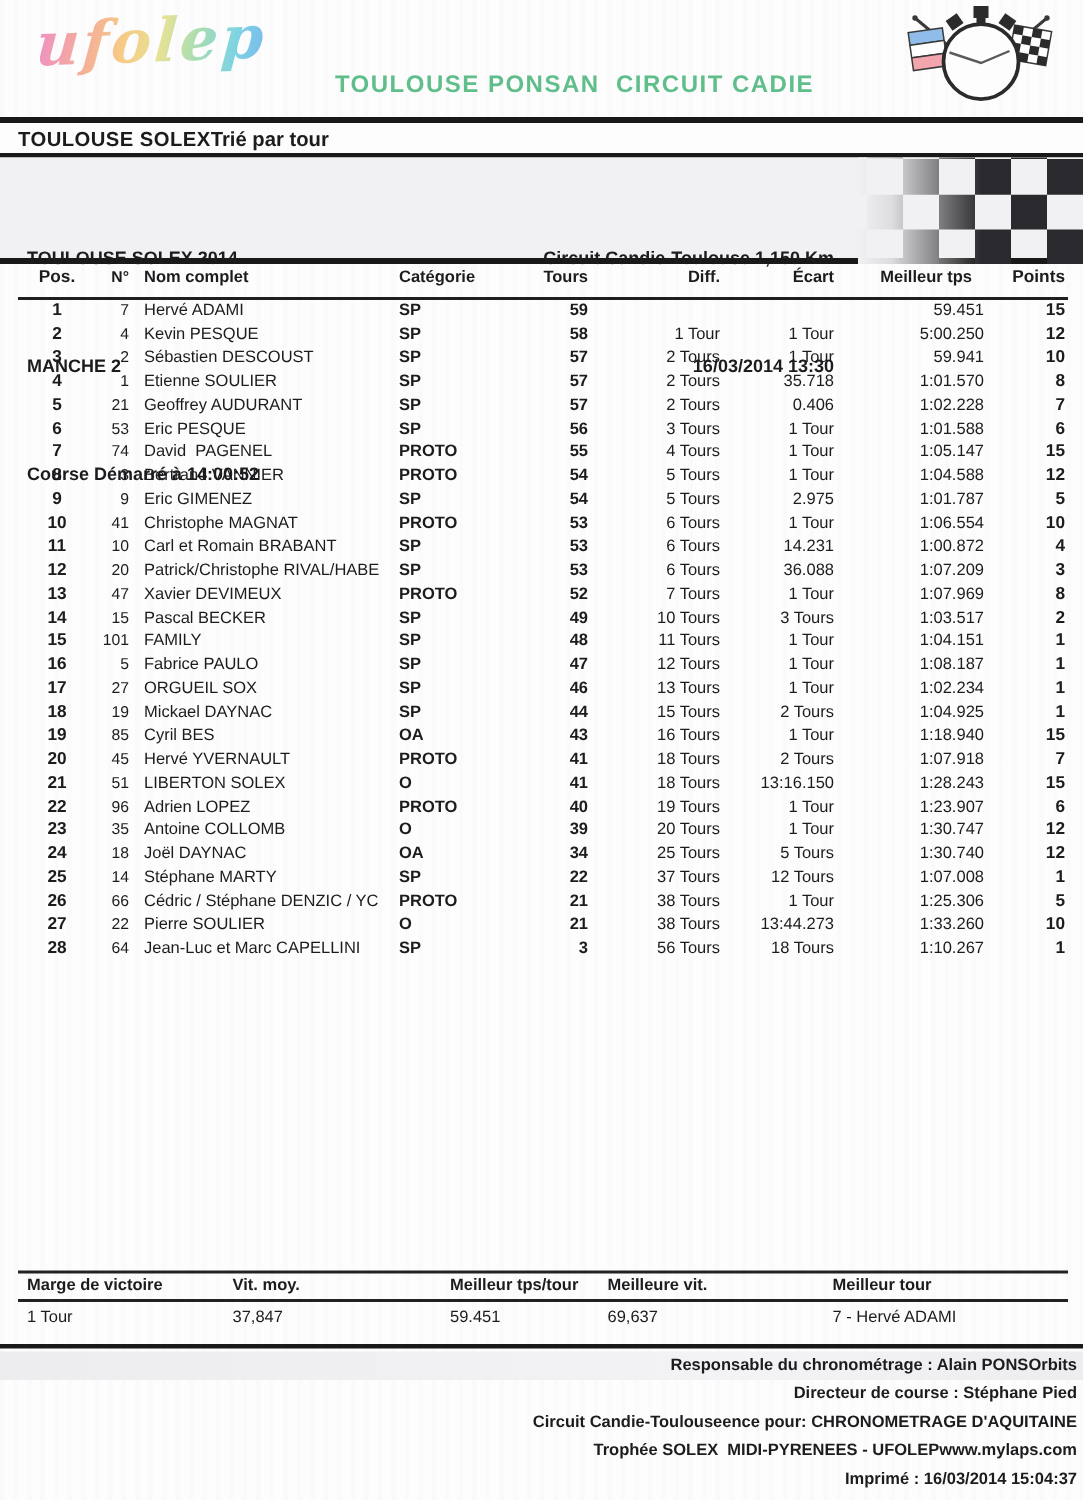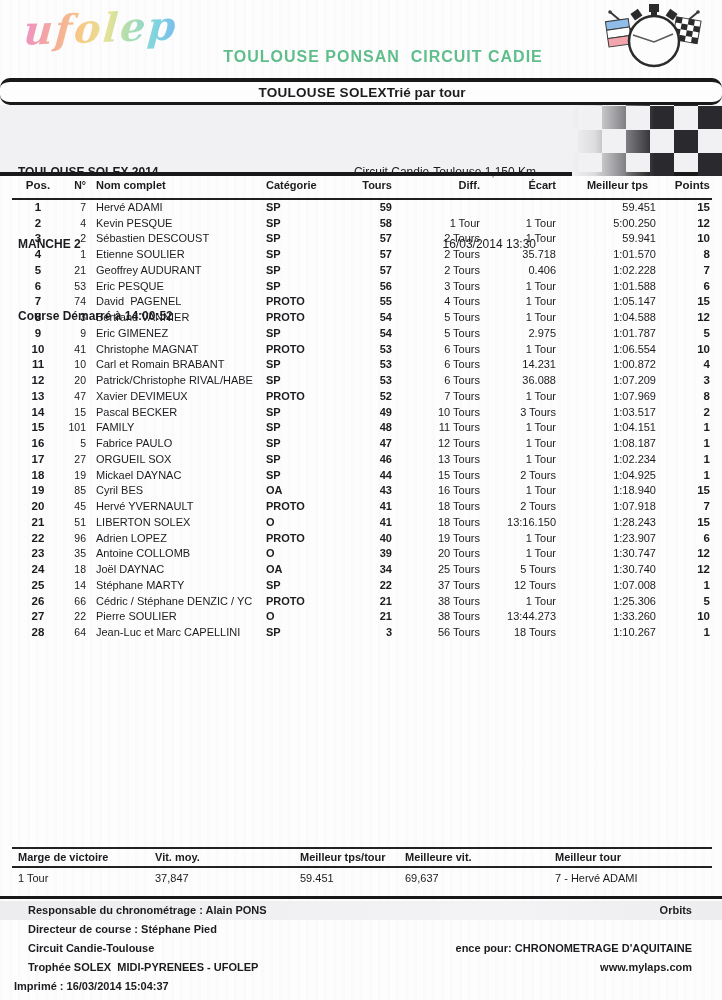--- a/index.html
+++ b/index.html
@@ -23,33 +23,33 @@
     transform:rotate(-2deg) skewX(-6deg);
   }
   .event-title { position:absolute; left:50%; top:12px; transform:translateX(-50%); text-align:center; white-space:pre; }
   .event-title .l1 { font-size:16px; font-weight:bold; letter-spacing:1px;margin-left:44px; }
   .event-title .l2 { font-size:15px; font-weight:bold; letter-spacing:1px; margin-top:4px; }
   .watch-wrap { position:absolute; right:18px; top:2px; }
 
   
   .band {
     border-top:4px solid #191919; border-bottom:3px solid #191919;
-    height:27px; display:flex; align-items:center; justify-content:center;
-    padding:0 10px 0 12px; background:#fdfdfe;border-radius:10px;
+    height:27px; display:flex; align-items:center; justify-content:flex-start;
+    padding:0 10px 0 12px; background:#fdfdfe;
   }
   .band .session { font-size:13.5px; font-weight:bold; letter-spacing:0.3px; }
   .band .sort { font-size:13.5px; font-weight:bold; }
 
   
   .infobox {
     position:relative; height:71px; background:#f1f1f4;
     border-bottom:4px solid #191919;
   }
   .infobox .left { position:absolute; left:18px; top:7px; font-size:12px; font-weight:bold; line-height:24px; white-space:pre; }
-  .infobox .right { position:absolute; right:186px; top:7px; font-size:12px; font-weight:normal; line-height:24px; text-align:right; white-space:pre; }
+  .infobox .right { position:absolute; right:166px; top:7px; font-size:12px; font-weight:bold; line-height:24px; text-align:right; white-space:pre; }
   .checker {
     position:absolute; right:0; top:0; width:150px; height:71px;
     background-image:
       linear-gradient(90deg, #f1f1f4 0%, rgba(241,241,244,0.9) 15%, rgba(241,241,244,0) 55%),
       repeating-conic-gradient(#2a2a2e 0% 25%, rgba(0,0,0,0) 25% 50%);
     background-size:100% 100%, 48px 47px;
     background-position:0 0, 6px 1px;
   }
 
   
@@ -76,21 +76,21 @@
   .stats .hdr { display:flex; border-bottom:2px solid #222; font-size:11px; font-weight:bold; padding:2px 0 3px; }
   .stats .val { display:flex; font-size:11px; padding:4px 0 6px; }
   .sc1 { width:143px; padding-left:6px; }
   .sc2 { width:145px; }
   .sc3 { width:105px; }
   .sc4 { width:150px; }
   .sc5 { flex:1; }
 
   
   .doc-footer { border-top:3px solid #191919; margin:6px 0 0 0; padding-top:2px; }
-  .frow { display:flex; justify-content:space-between; font-size:11px; font-weight:bold; line-height:19px; padding:0 30px 0 28px; white-space:pre; }
+  .frow { display:flex; justify-content:flex-end; font-size:11px; font-weight:bold; line-height:19px; padding:0 4px 0 28px; white-space:pre; }
   .frow.hl { background:linear-gradient(90deg, #ededf0 0%, #f3f3f5 70%, #ededf0 100%); }
   .frow.printline { padding-left:14px; }
 </style>
 </head>
 <body>
 
 <div class="page">
 
   <div class="doc-header">
     <div class="ufolep">ufolep</div>

